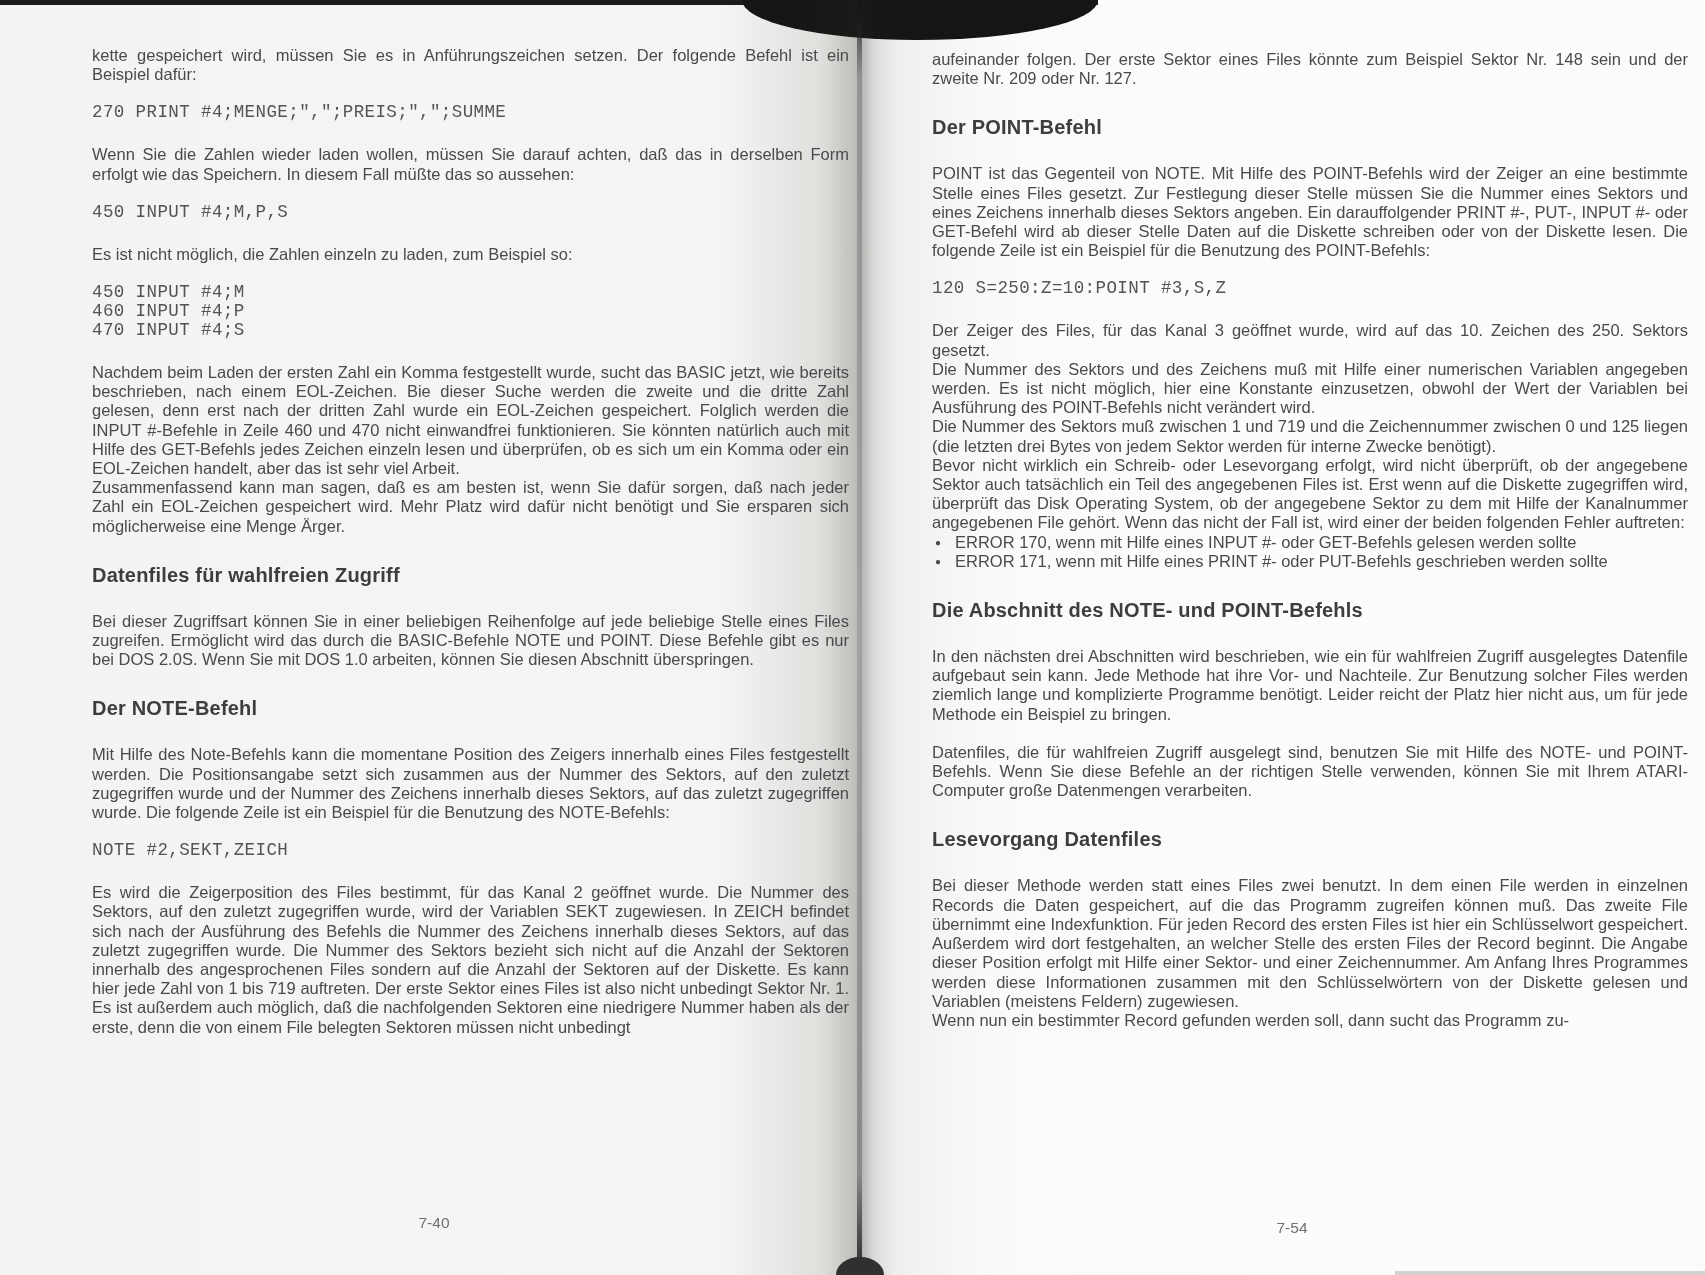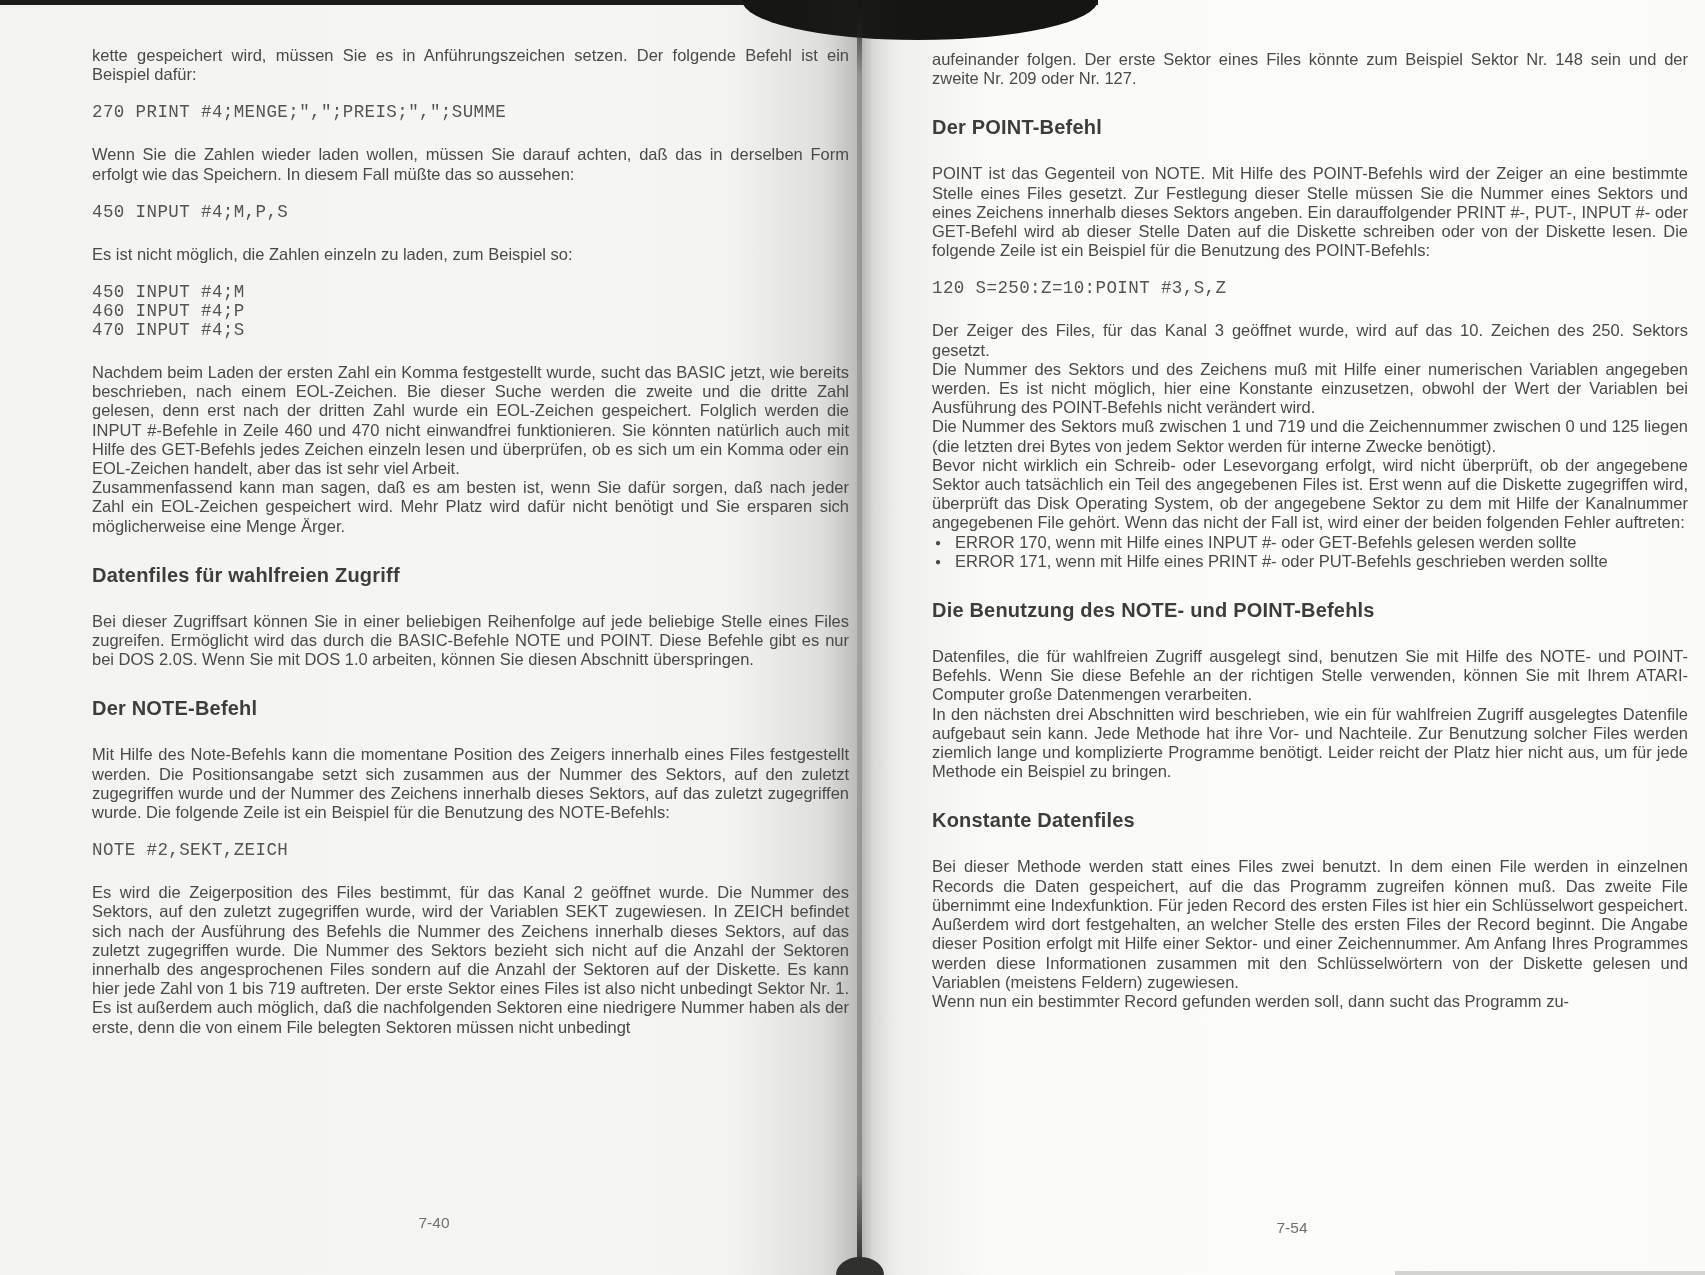--- a/index.html
+++ b/index.html
@@ -119,21 +119,21 @@
         <div class="code-line">120 S=250:Z=10:POINT #3,S,Z</div>
       </div>
       <p class="para tight">Der Zeiger des Files, für das Kanal 3 geöffnet wurde, wird auf das 10. Zeichen des 250. Sektors gesetzt.</p>
       <p class="para tight">Die Nummer des Sektors und des Zeichens muß mit Hilfe einer numerischen Variablen angegeben werden. Es ist nicht möglich, hier eine Konstante einzusetzen, obwohl der Wert der Variablen bei Ausführung des POINT-Befehls nicht verändert wird.</p>
       <p class="para tight">Die Nummer des Sektors muß zwischen 1 und 719 und die Zeichennummer zwischen 0 und 125 liegen (die letzten drei Bytes von jedem Sektor werden für interne Zwecke benötigt).</p>
       <p class="para tight">Bevor nicht wirklich ein Schreib- oder Lesevorgang erfolgt, wird nicht überprüft, ob der angegebene Sektor auch tatsächlich ein Teil des angegebenen Files ist. Erst wenn auf die Diskette zugegriffen wird, überprüft das Disk Operating System, ob der angegebene Sektor zu dem mit Hilfe der Kanalnummer angegebenen File gehört. Wenn das nicht der Fall ist, wird einer der beiden folgenden Fehler auftreten:</p>
       <ul class="bullets">
         <li><span class="bullet-marker">●</span><span class="bullet-text">ERROR 170, wenn mit Hilfe eines INPUT #- oder GET-Befehls gelesen werden sollte</span></li>
         <li><span class="bullet-marker">●</span><span class="bullet-text">ERROR 171, wenn mit Hilfe eines PRINT #- oder PUT-Befehls geschrieben werden sollte</span></li>
       </ul>
-      <h2 class="heading">Die Benutzung des NOTE- und POINT-Befehls</h2>
+      <h2 class="heading">Die Abschnitt des NOTE- und POINT-Befehls</h2>
+      <p class="para">In den nächsten drei Abschnitten wird beschrieben, wie ein für wahlfreien Zugriff ausgelegtes Datenfile aufgebaut sein kann. Jede Methode hat ihre Vor- und Nachteile. Zur Benutzung solcher Files werden ziemlich lange und komplizierte Programme benötigt. Leider reicht der Platz hier nicht aus, um für jede Methode ein Beispiel zu bringen.</p>
       <p class="para tight">Datenfiles, die für wahlfreien Zugriff ausgelegt sind, benutzen Sie mit Hilfe des NOTE- und POINT-Befehls. Wenn Sie diese Befehle an der richtigen Stelle verwenden, können Sie mit Ihrem ATARI-Computer große Datenmengen verarbeiten.</p>
-      <p class="para">In den nächsten drei Abschnitten wird beschrieben, wie ein für wahlfreien Zugriff ausgelegtes Datenfile aufgebaut sein kann. Jede Methode hat ihre Vor- und Nachteile. Zur Benutzung solcher Files werden ziemlich lange und komplizierte Programme benötigt. Leider reicht der Platz hier nicht aus, um für jede Methode ein Beispiel zu bringen.</p>
-      <h2 class="heading">Konstante Datenfiles</h2>
+      <h2 class="heading">Lesevorgang Datenfiles</h2>
       <p class="para tight">Bei dieser Methode werden statt eines Files zwei benutzt. In dem einen File werden in einzelnen Records die Daten gespeichert, auf die das Programm zugreifen können muß. Das zweite File übernimmt eine Indexfunktion. Für jeden Record des ersten Files ist hier ein Schlüsselwort gespeichert. Außerdem wird dort festgehalten, an welcher Stelle des ersten Files der Record beginnt. Die Angabe dieser Position erfolgt mit Hilfe einer Sektor- und einer Zeichennummer. Am Anfang Ihres Programmes werden diese Informationen zusammen mit den Schlüsselwörtern von der Diskette gelesen und Variablen (meistens Feldern) zugewiesen.</p>
       <p class="para">Wenn nun ein bestimmter Record gefunden werden soll, dann sucht das Programm zu-</p>
     </div>
   <div class="page-number right">7-54</div>
 </div>
 
 </body></html>

